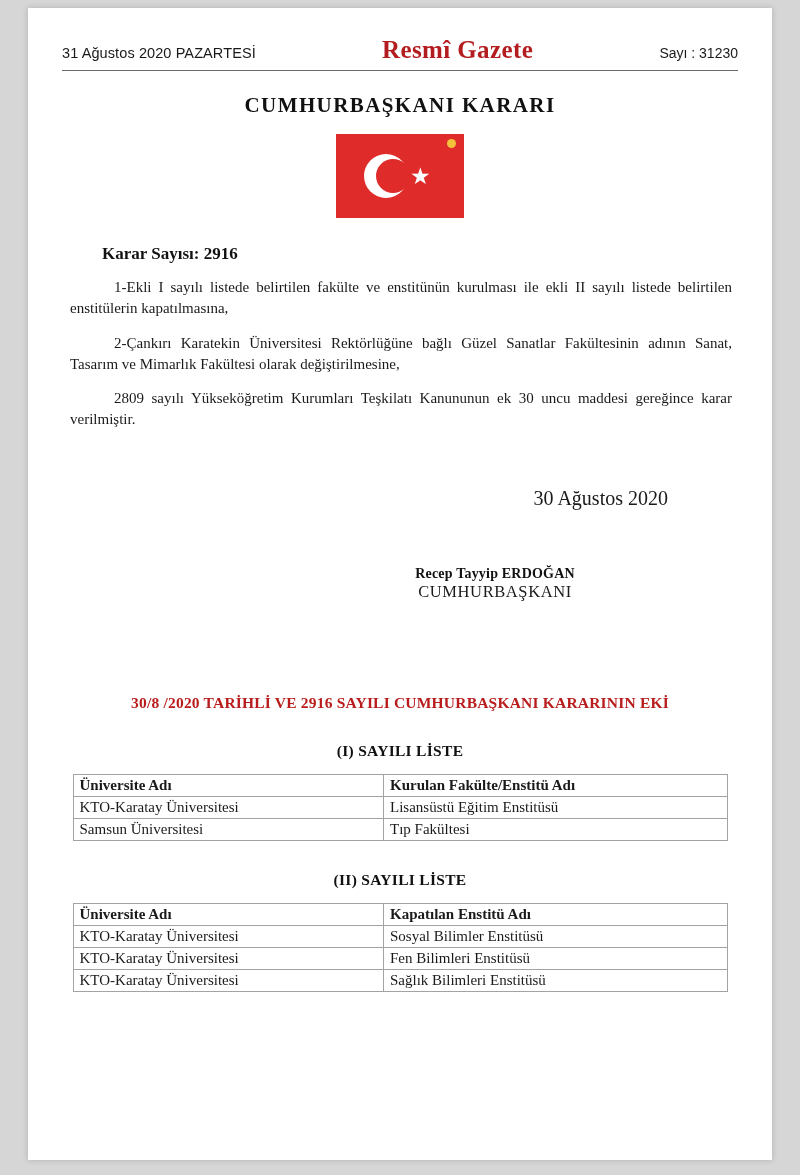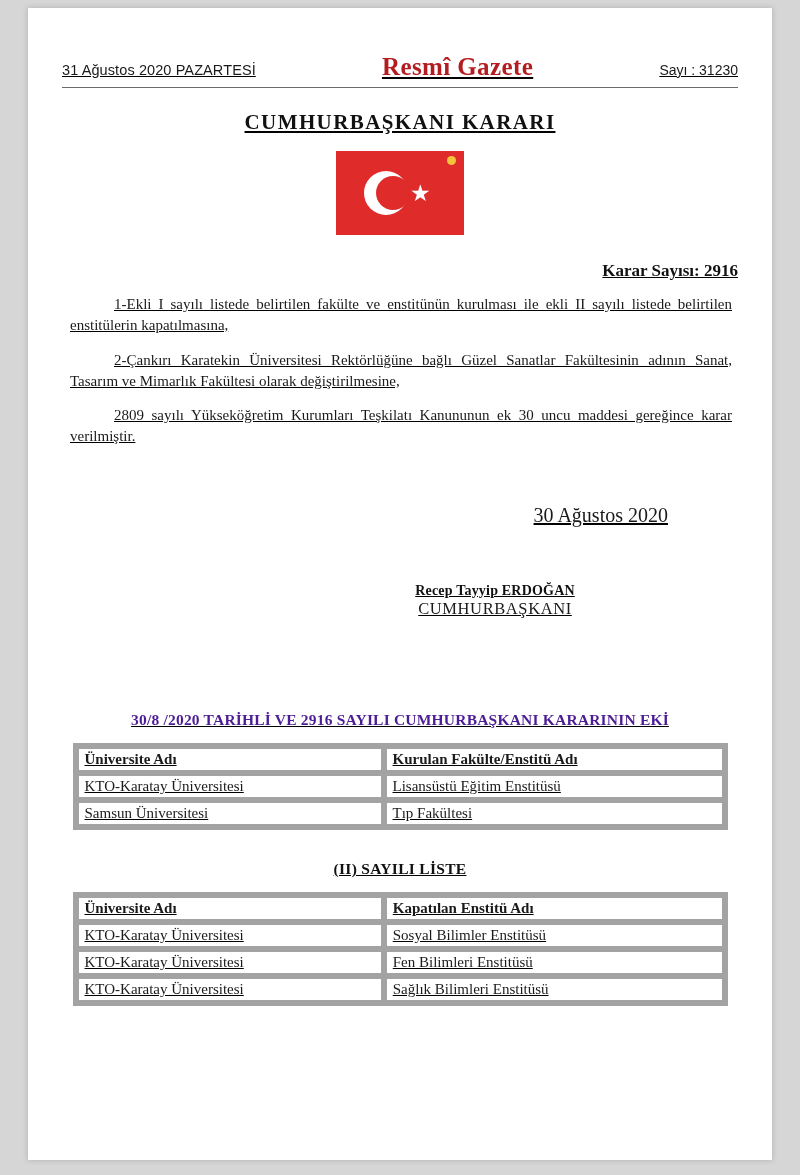--- a/index.html
+++ b/index.html
@@ -18,24 +18,23 @@
     left: 28px;
     top: 8px;
     width: 744px;
     height: 1152px;
     background: #ffffff;
     box-shadow: 0 0 6px rgba(0,0,0,0.18);
     overflow: hidden;
   }
   .inner {
     position: relative;
-    padding: 17px 34px;
+    padding: 0 34px;
     box-sizing: border-box;
     width: 100%;
-    text-decoration: underline;
   }
 
   
   .masthead {
     display: flex;
     align-items: baseline;
     justify-content: space-between;
     padding-top: 28px;
   }
   .masthead .date {
@@ -123,25 +122,24 @@
     top: 5px;
     width: 9px;
     height: 9px;
     border-radius: 50%;
     background: #f3c33b;
   }
 
   
   .karar-no {
     margin-top: 26px;
-    margin-left: 62px;
+    margin-left: 40px;
     font-size: 17px;
     font-weight: bold;
     color: #111;
-    text-align: right;
   }
   .para {
     margin-top: 13px;
     font-size: 15px;
     line-height: 1.42;
     color: #1a1a1a;
     text-align: justify;
     text-indent: 44px;
     padding: 0 6px 0 8px;
   }
@@ -169,40 +167,40 @@
     letter-spacing: .6px;
   }
 
   
   .annex-title {
     margin-top: 92px;
     text-align: center;
     font-size: 15.5px;
     font-weight: bold;
     letter-spacing: .2px;
-    color: #4c1d95;
+    color: #b91c1c;
   }
   .list-title {
     margin-top: 30px;
     text-align: center;
     font-size: 15.5px;
     font-weight: bold;
     letter-spacing: .3px;
     color: #111;
   }
   table.grid {
     margin: 14px auto 0;
     width: 655px;
     border-collapse: collapse;
     font-size: 15px;
     color: #1a1a1a;
   }
   table.grid th,
   table.grid td {
-    border: 6px solid #a3a3a3;
+    border: 1px solid #a3a3a3;
     padding: 1px 6px;
     text-align: left;
     height: 19px;
     vertical-align: middle;
   }
   table.grid th {
     font-weight: bold;
   }
   table.grid col.c1 { width: 311px; }
   table.grid col.c2 { width: 344px; }
@@ -240,20 +238,21 @@
 
     <div class="date-line">30 Ağustos 2020</div>
 
     <div class="signature">
       <div class="name">Recep Tayyip ERDOĞAN</div>
       <div class="role">CUMHURBAŞKANI</div>
     </div>
 
     <div class="annex-title">30/8 /2020 TARİHLİ VE 2916  SAYILI CUMHURBAŞKANI KARARININ EKİ</div>
 
+    <div class="list-title">(I) SAYILI LİSTE</div>
     <table class="grid">
       <colgroup>
           <col class="c1">
           <col class="c2">
         </colgroup>
       <thead>
         <tr>
           <th>Üniversite Adı</th>
           <th>Kurulan Fakülte/Enstitü Adı</th>
         </tr>

